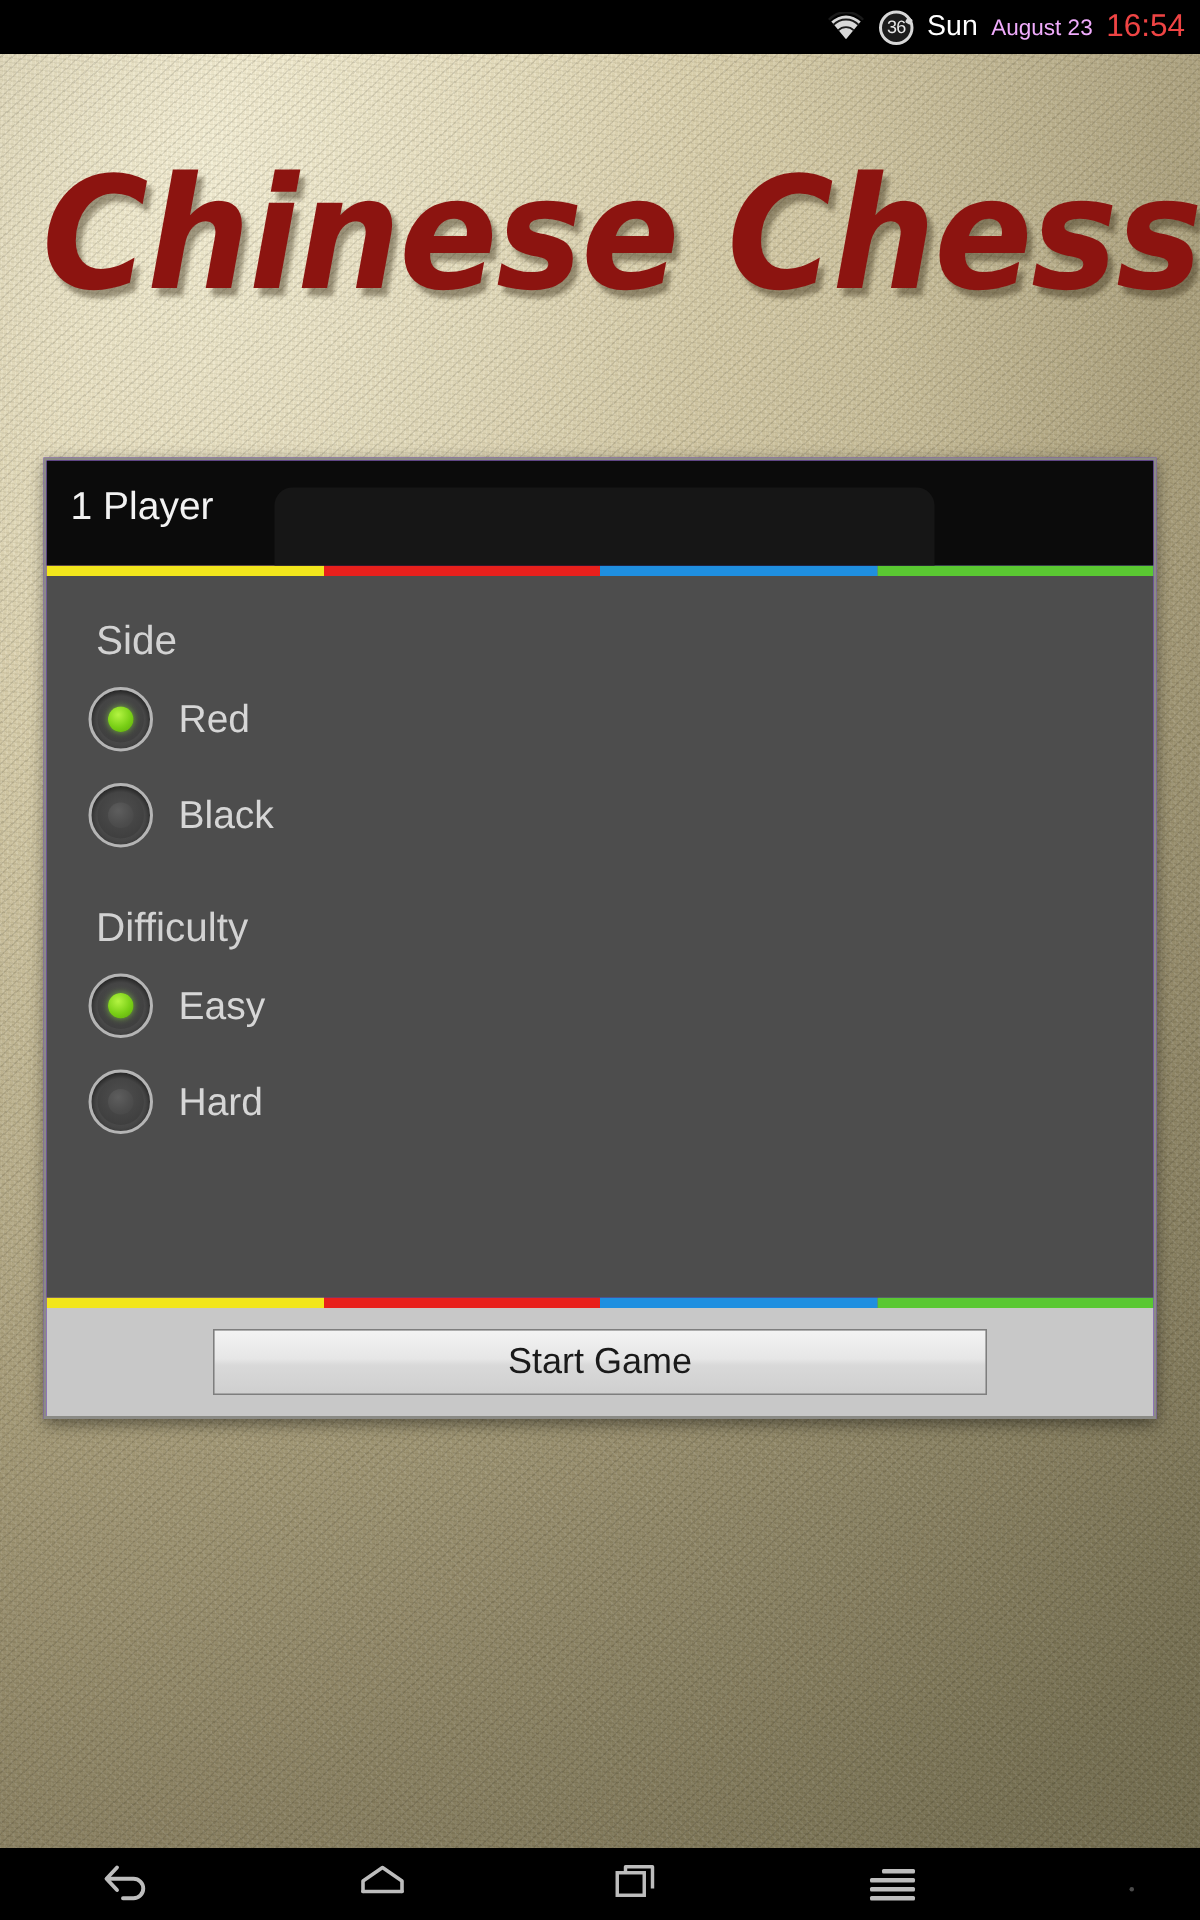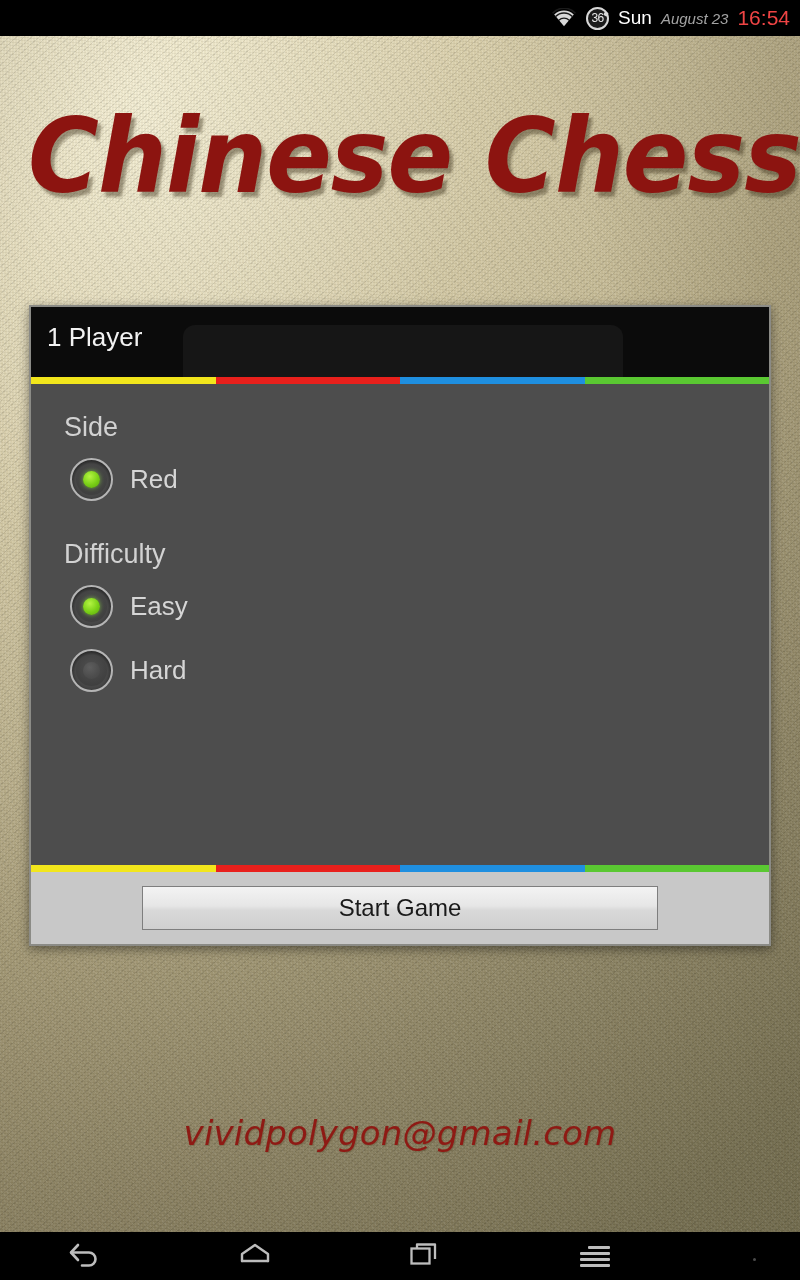--- a/index.html
+++ b/index.html
@@ -65,21 +65,21 @@
     content:"";
     position:absolute;
     right:-1px; top:3px;
     width:4px;height:4px;
     background:#d8d8d8;
     border-radius:1px;
     transform: rotate(30deg);
   }
 
   #status-day   { color:#fff; font-size:19px; }
-  #status-date  { color:#a3a3a3; font-size:15px;font-style:italic; }
+  #status-date  { color:#f0abfc; font-size:15px; }
   #status-clock { color:#ef4444; font-size:21px; letter-spacing:0px; }
 
   
   #wallpaper {
     position: absolute;
     top: 36px; left: 0;
     width: 800px;
     height: 1196px;
     background-color: #b9ae8c;
     background-image:
@@ -208,21 +208,21 @@
   .group-label {
     color: #d2d2d2;
     font-size: 27px;
     margin-left: 33px;
     margin-bottom: 4px;
   }
   .radio-row {
     display: flex;
     align-items: center;
     height: 64px;
-    padding-left: 39px;
+    padding-left: 28px;
   }
   .radio {
     width: 43px; height: 43px;
     border-radius: 50%;
     background: radial-gradient(circle at 50% 45%, #5a5a5a 0%, #4a4a4a 55%, #3e3e3e 100%);
     border: 2px solid #b5b5b5;
     display: flex;
     align-items: center;
     justify-content: center;
     flex: none;
@@ -360,20 +360,26 @@
 
       <div class="group-label">Side</div>
 
       <div class="radio-row">
         <span class="radio">
           <span class="dot"></span>
         </span>
         <span class="radio-label">Red</span>
       </div>
 
+      <div class="radio-row">
+        <span class="radio off">
+          <span class="dot"></span>
+        </span>
+        <span class="radio-label">Black</span>
+      </div>
 
       <div class="group-label" style="margin-top:28px;">Difficulty</div>
 
       <div class="radio-row">
         <span class="radio">
           <span class="dot"></span>
         </span>
         <span class="radio-label">Easy</span>
       </div>
 
@@ -393,21 +399,20 @@
       <span style="flex: 0 0 25%; background: rgb(31, 143, 224);"></span>
       <span style="flex: 0 0 25%; background: rgb(90, 200, 50);"></span>
     </div>
 
     <div id="dialog-footer">
       <div id="start-game-button">Start Game</div>
     </div>
 
   </div>
 
-  <div id="email-text" style="color: rgb(142, 26, 20);">vividpolygon@gmail.com</div>
 
   <div id="nav-bar">
     <div class="nav-btn" id="nav-back">
       <span>
         <svg width="34" height="30" viewBox="0 0 34 30">
           <path d="M10 6 L3 13.5 L10 21" stroke="#bdbdbd" stroke-width="2.6" fill="none" stroke-linecap="round" stroke-linejoin="round"></path>
           <path d="M3.6 13.5 H21 a6.5 6.5 0 0 1 0 13 H14" stroke="#bdbdbd" stroke-width="2.6" fill="none" stroke-linecap="round" stroke-linejoin="round"></path>
         </svg>
       </span>
     </div>

